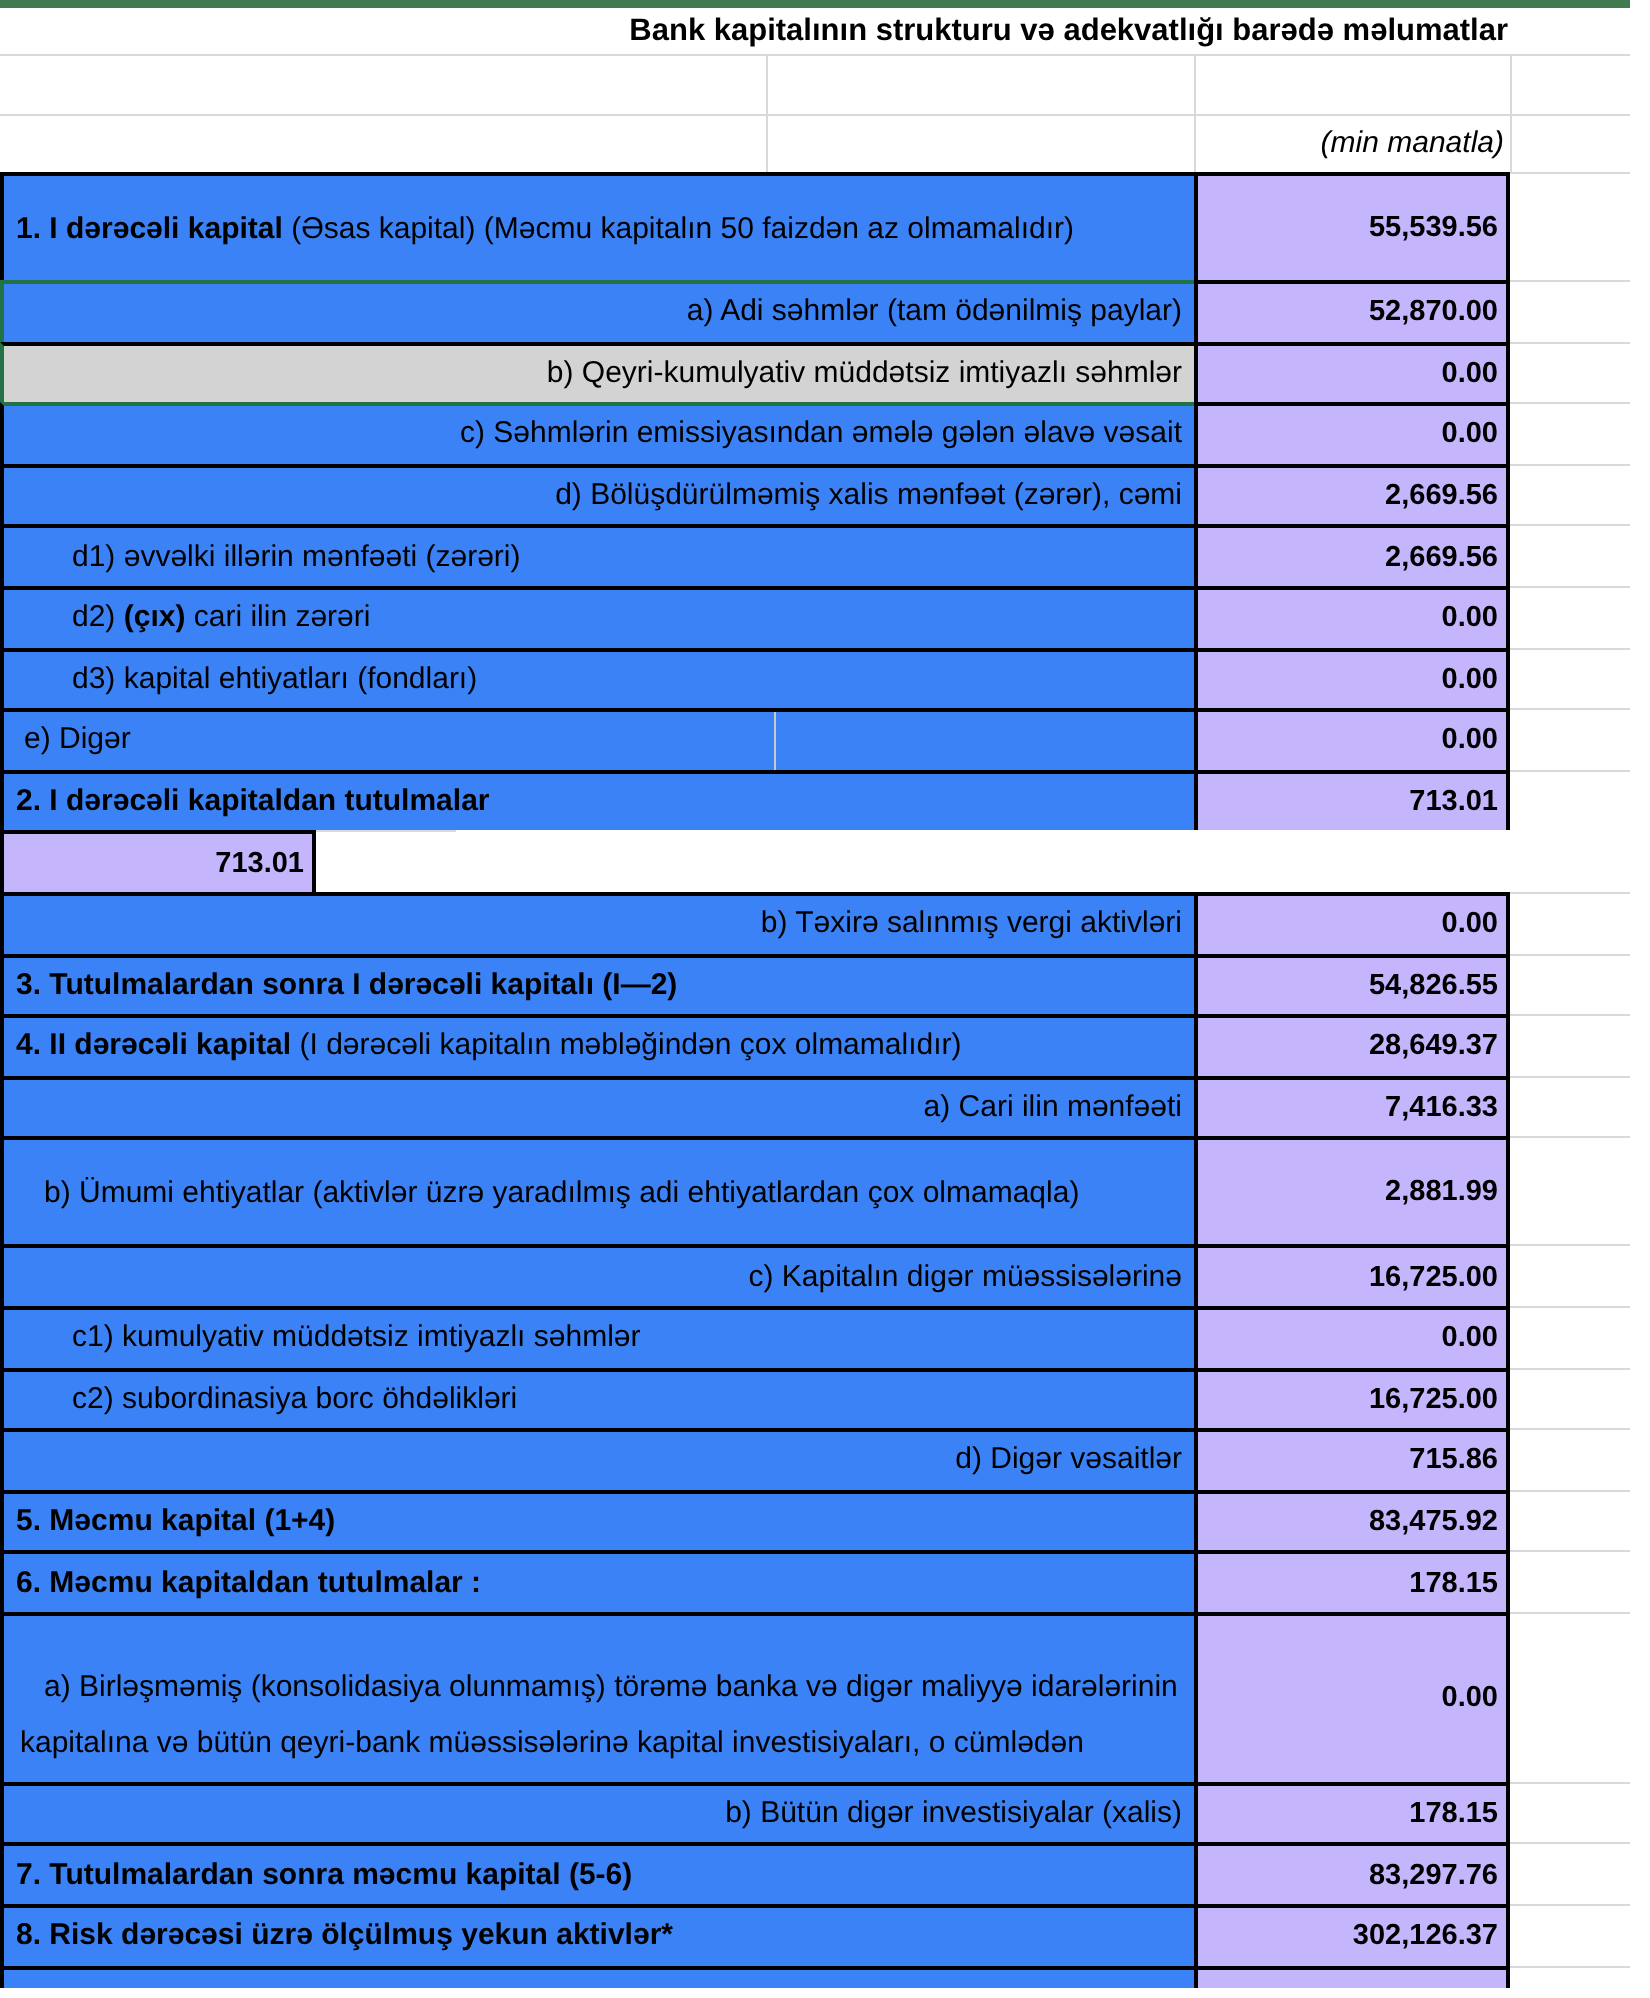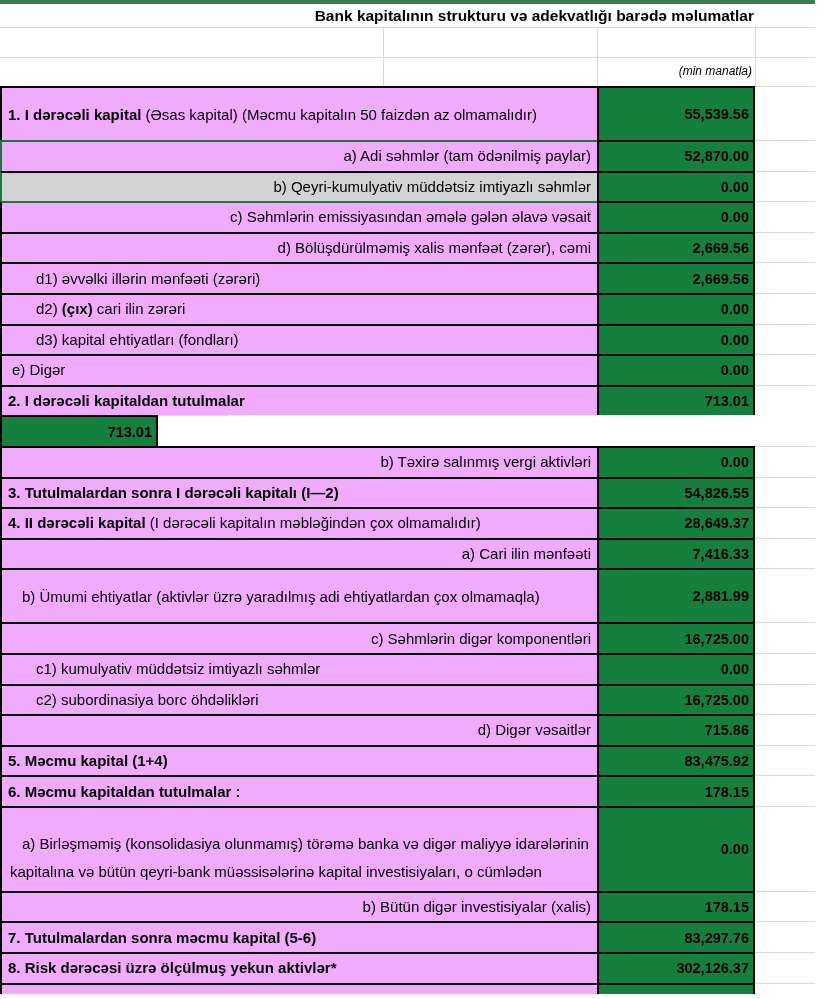--- a/index.html
+++ b/index.html
@@ -15,37 +15,37 @@
   .hdr-row { position:relative; width:825px; }
   .hdr-title { top:4px; height:24px; border-bottom:1px solid #d9d9d9; }
   .hdr-title .title {
     display:block; width:757px; height:24px; line-height:23px;
     text-align:right; padding-right:3px; font-weight:bold; font-size:15.5px;
   }
   .hdr-empty { height:30px; border-bottom:1px solid #d9d9d9; }
   .hdr-unit  { height:28px; }
   .hdr-unit .unit {
     position:absolute; left:597px; width:158px; height:28px; line-height:27px;
-    text-align:right; padding-right:3px; font-style:italic; font-size:12px;
+    text-align:right; padding-right:3px; font-style:italic; font-size:15px;
   }
   .vline { position:absolute; top:0; bottom:0; width:1px; background:#d9d9d9; }
   .vl-1 { left:383px; } .vl-2 { left:597px; } .vl-3 { left:755px; }
 
   
   #rows { position:absolute; top:86px; left:0; width:825px; }
   .trow { display:flex; width:825px; }
   .lbl {
     position:relative; width:597px;
     border-left:2px solid #000; border-top:2px solid #000;
     display:flex; align-items:center;
-    font-size:15px; background:#f0abfc;
+    font-size:15px; background:#3b82f6;
   }
   .lbl .txt { display:block; width:100%; line-height:26px; padding-right:6px; }
   .val {
-    width:158px; background:#15803d;
+    width:158px; background:#c4b5fd;
     border-left:2px solid #000; border-right:2px solid #000; border-top:2px solid #000;
     display:flex; align-items:center; justify-content:flex-end;
     font-size:14.5px; font-weight:600; padding-right:4px;
   }
   .gap { width:70px; border-top:1px solid #d9d9d9; }
 
   .h1 { height:30.6px; } 
   .h2 { height:54px; }  .h2 .txt { line-height:25px; }
   .h3 { height:85px; }  .h3 .txt { line-height:28px;margin-top:46px; }
   .hcut { height:11px; }
@@ -225,21 +225,21 @@
 
         <span class="txt"><span class="seg-r">b) Ümumi ehtiyatlar (aktivlər üzrə yaradılmış adi ehtiyatlardan çox olmamaqla)</span></span>
       </div>
       <div class="val">2,881.99</div>
       <div class="gap"></div>
     </div>
 
     <div class="trow h1">
       <div class="lbl indent-sub">
 
-        <span class="txt"><span class="seg-r">c)  Səhmlərin digər komponentləri</span></span>
+        <span class="txt"><span class="seg-r">c)  Kapitalın digər müəssisələrinə</span></span>
       </div>
       <div class="val">16,725.00</div>
       <div class="gap"></div>
     </div>
 
     <div class="trow h1">
       <div class="lbl indent-subsub">
 
         <span class="txt"><span class="seg-r">c1) kumulyativ müddətsiz imtiyazlı səhmlər</span></span>
       </div>

